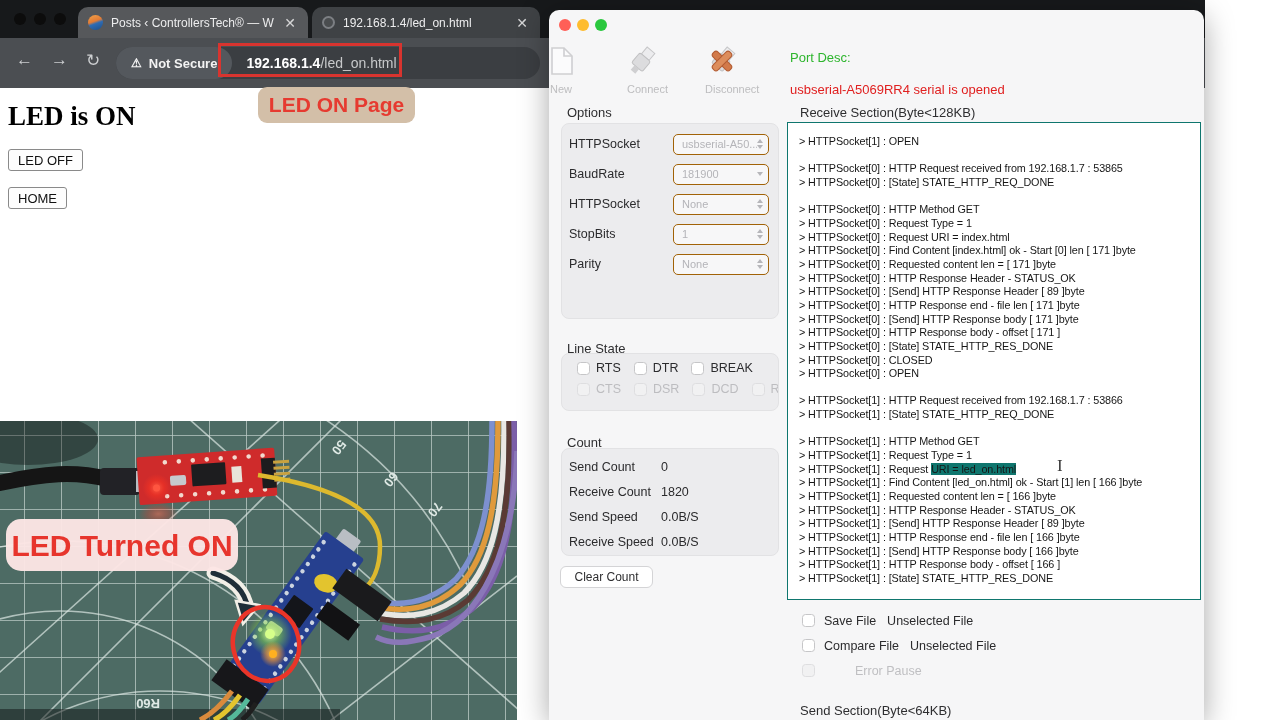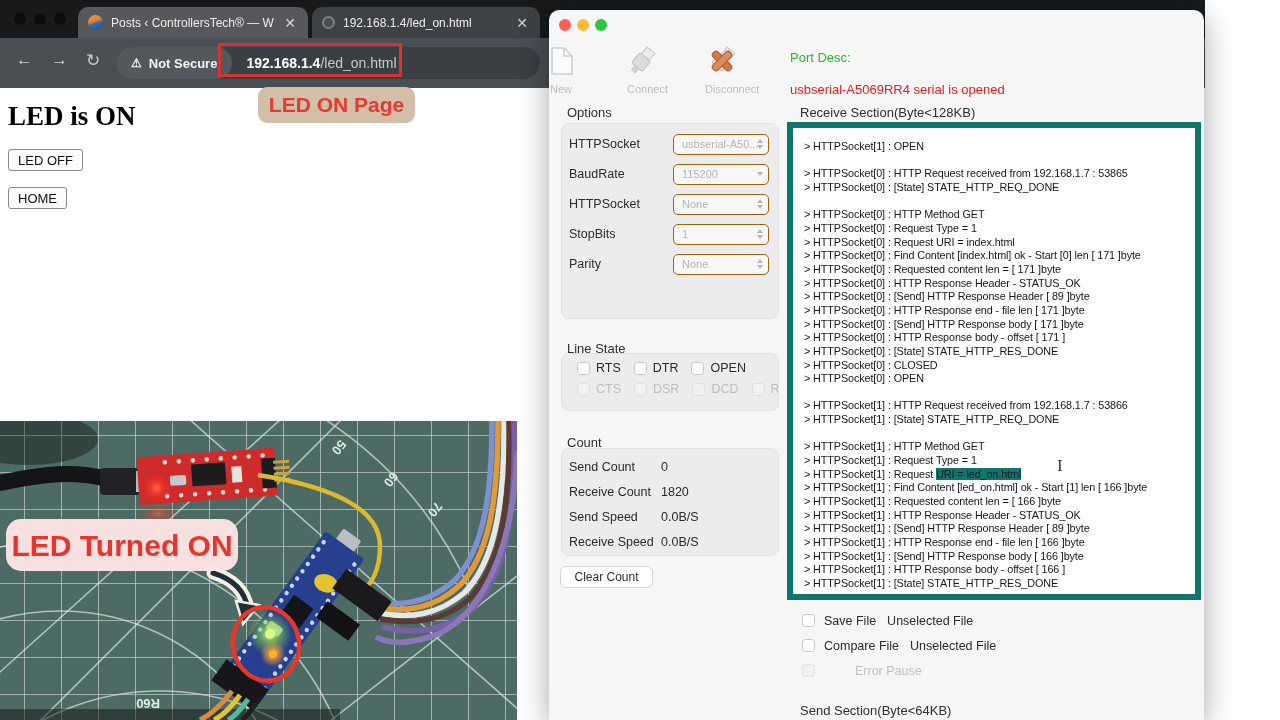--- a/index.html
+++ b/index.html
@@ -69,21 +69,21 @@
   .ls-item { display:flex; align-items:center; gap:6px; font-size:12.5px; color:#2b2b2d; white-space:nowrap; }
   .ls-item.off { color:#bdbdc0; }
   .cb { width:13px; height:13px; border:1px solid #c6c6c8; border-radius:3.5px; background:#fff; flex:0 0 auto; }
   .cb.off { border-color:#dedee0; background:#f1f1f2; }
   .cnt-row { display:flex; align-items:center; height:25px; padding:0 7px; font-size:12.5px; color:#2b2b2d; }
   .cnt-label { width:92px; }
   .btn-clear { position:absolute; left:11px; top:556px; width:93px; height:22px; background:#fff;
                border:1px solid #d4d4d6; border-radius:6px; font-size:12px; color:#2e2e30;
                font-family:"Liberation Sans", sans-serif; }
   .rx-box { position:absolute; left:238px; top:112px; width:414px; height:478px; background:#fff;
-            border:6px solid #0f766e; padding:12px 4px 0 11px; overflow:hidden; }
+            border:1px solid #0f766e; padding:12px 4px 0 11px; overflow:hidden; }
   .log-line { font-size:10.8px; line-height:13.66px; min-height:13.66px; color:#161616;
               white-space:nowrap; letter-spacing:-0.1px; }
   .log-sel { background:#0f766e; }
   .ibeam { position:absolute; left:508px; top:446px; font-family:"Liberation Serif", serif;
            font-size:17px; color:#3a3a3a; z-index:4; }
   .file-rows { position:absolute; left:253px; top:598px; }
   .file-row { display:flex; align-items:center; gap:9px; height:25px; font-size:12.5px; color:#2b2b2d; }
   .file-row.off { color:#bfbfc2;gap:40px; }
   .file-val { margin-left:2px; }
 </style>
@@ -348,21 +348,21 @@
             <span class="sel-val">usbserial-A50...</span>
             <span class="step">
               <i class="tri tri-up"></i>
               <i class="tri tri-down"></i>
             </span>
           </div>
         </div>
         <div class="opt-row">
           <span class="opt-label">BaudRate</span>
           <div class="sel">
-            <span class="sel-val">115200</span>
+            <span class="sel-val">181900</span>
             <span class="step">
               <i class="tri tri-down"></i>
             </span>
           </div>
         </div>
         <div class="opt-row">
           <span class="opt-label">HTTPSocket</span>
           <div class="sel">
             <span class="sel-val">None</span>
             <span class="step">
@@ -399,21 +399,21 @@
           <label class="ls-item">
             <span class="cb"></span>
             <span>RTS</span>
           </label>
           <label class="ls-item">
             <span class="cb"></span>
             <span>DTR</span>
           </label>
           <label class="ls-item">
             <span class="cb"></span>
-            <span>OPEN</span>
+            <span>BREAK</span>
           </label>
         </div>
         <div class="ls-row">
           <label class="ls-item off">
             <span class="cb off"></span>
             <span>CTS</span>
           </label>
           <label class="ls-item off">
             <span class="cb off"></span>
             <span>DSR</span>

